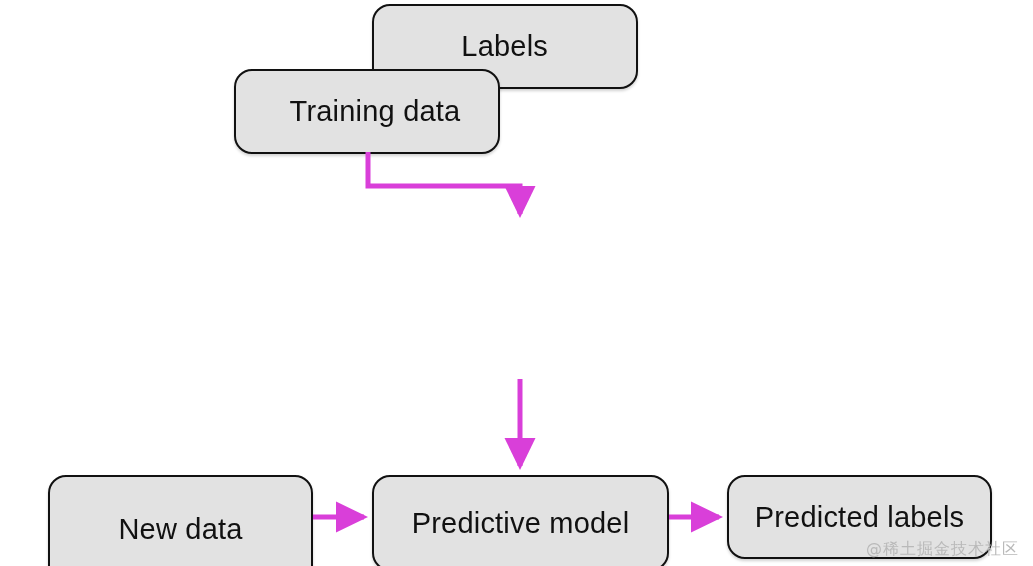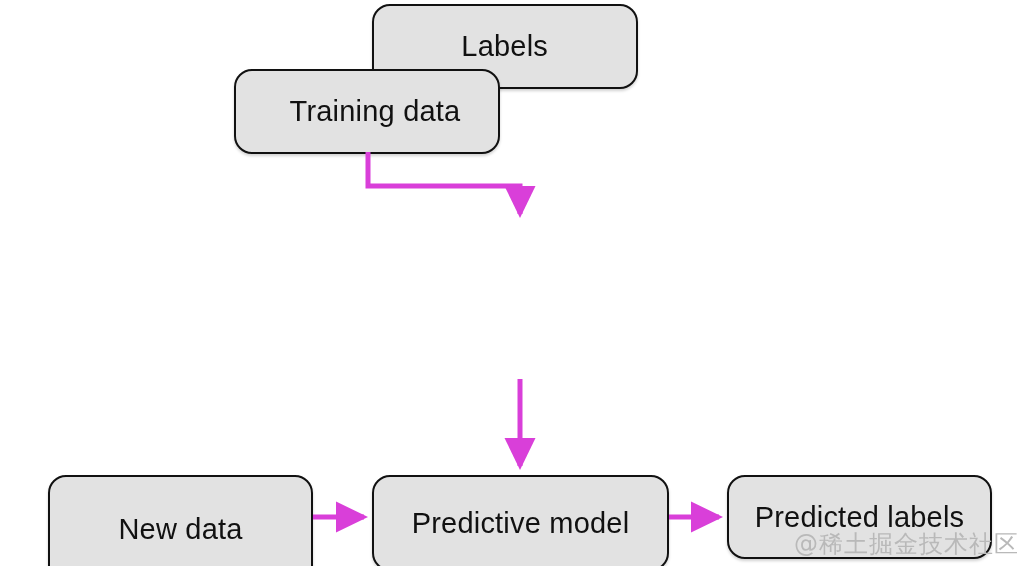--- a/index.html
+++ b/index.html
@@ -66,21 +66,21 @@
     pointer-events: none;
   }
 
   
   #watermark {
     position: absolute;
     right: 14px;
     bottom: 6px;
     z-index: 6;
     font-family: "DejaVu Sans", sans-serif;
-    font-size: 24px;
+    font-size: 16px;
     color: #b9b9b9;
     letter-spacing: 1px;
     white-space: nowrap;
     user-select: none;
   }
 </style>
 </head>
 <body>
 
 <div id="canvas">

